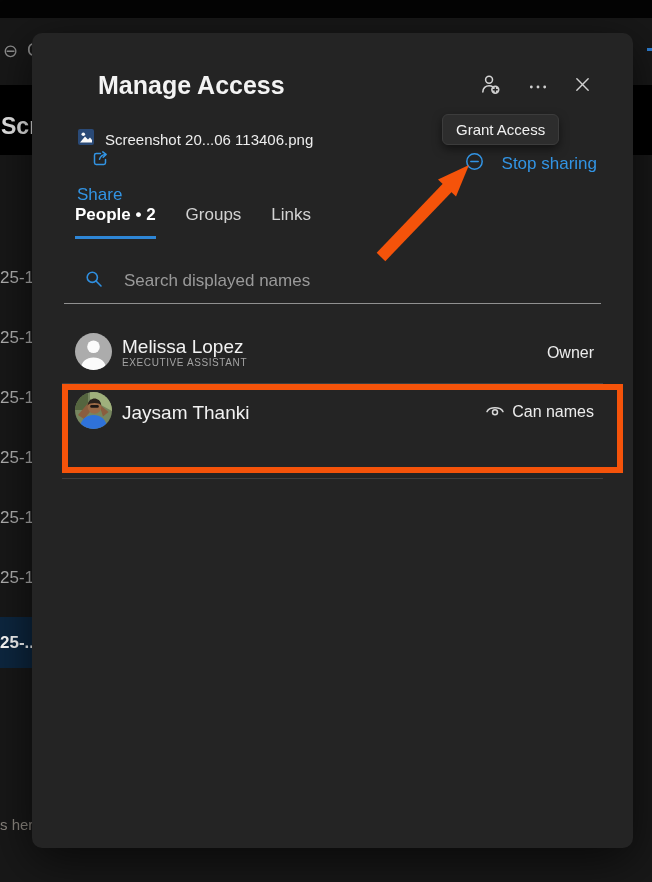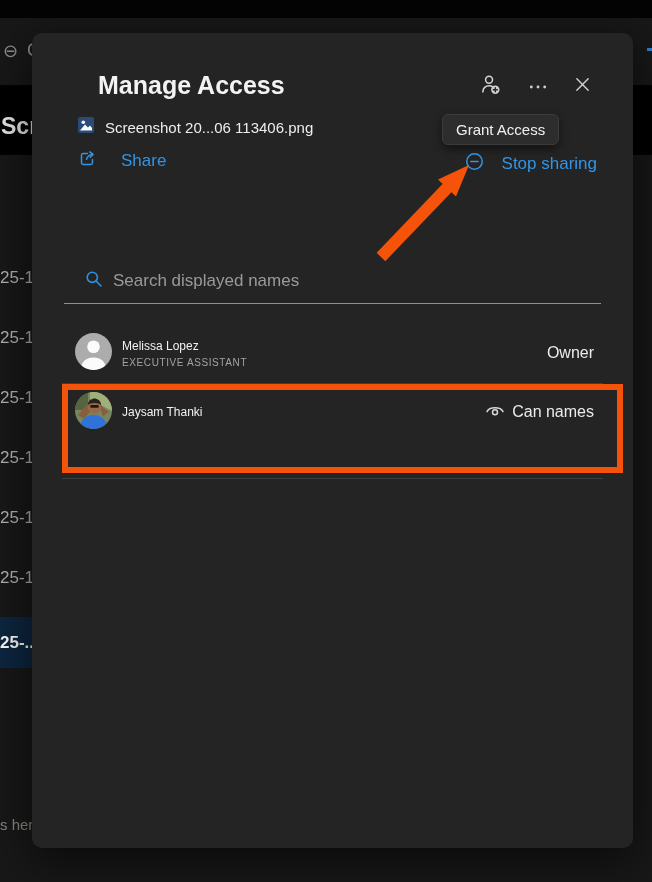--- a/index.html
+++ b/index.html
@@ -18,45 +18,45 @@
   .bg-bottom-text { position:absolute; left:0; top:816px; color:#8c8780; font-size:15px; white-space:nowrap; }
   .bg-blue-dash { position:absolute; left:647px; top:48px; width:5px; height:3px; background:#2d7fd4; }
 
   
   .dialog { position:absolute; left:32px; top:33px; width:601px; height:815px;
             background:#242424; border-radius:10px; box-shadow:0 12px 48px rgba(0,0,0,.65); }
   .dlg-title { position:absolute; left:32px; top:38px; font-size:25px; font-weight:700; color:#f3f3f3;margin-left:34px; }
   .hdr-icons { position:absolute; top:40px; right:42px; display:flex; align-items:center; gap:26px; }
   .icon-btn { background:none; border:none; padding:0; cursor:pointer; display:flex; align-items:center; }
 
-  .file-row { position:absolute; left:45px; top:83px; display:flex; align-items:center; gap:10px; }
+  .file-row { position:absolute; left:45px; top:95px; display:flex; align-items:center; gap:10px; }
   .file-name { color:#ededed; font-size:15px; }
-  .share-row { position:absolute; left:45px; top:116px; display:flex; align-items:center; gap:24px; cursor:pointer; }
+  .share-row { position:absolute; left:45px; top:116px; display:flex; align-items:center; gap:12px; cursor:pointer;flex-direction:column; }
   .share-label { color:#3294e4; font-size:17px; }
 
   .tooltip { position:absolute; left:410px; top:81px; background:#2d2d2d; border:1px solid #3c3c3c;
              border-radius:6px; padding:6px 13px; color:#f0f0f0; font-size:15px;
              box-shadow:0 4px 10px rgba(0,0,0,.5); white-space:nowrap; }
   .stop-row { position:absolute; right:36px; top:119px; display:flex; align-items:center; gap:18px; cursor:pointer; }
   .stop-label { color:#3294e4; font-size:17px; }
 
   .tabs { position:absolute; left:43px; top:172px; display:flex; gap:30px; }
   .tab { background:none; border:none; font-size:17px; color:#d2d2d2; padding:0 0 11px 0;
          border-bottom:3px solid transparent; cursor:pointer; font-family:"Liberation Sans", sans-serif; }
   .tab.active { color:#fff; font-weight:700; border-bottom-color:#2e86d6; }
 
-  .search-row { position:absolute; left:53px; top:237px; display:flex; align-items:center; gap:10px; width:430px; }
+  .search-row { position:absolute; left:53px; top:237px; display:flex; align-items:center; gap:21px; width:430px; }
   .search-input { background:transparent; border:none; outline:none; color:#e8e8e8; font-size:17px; width:100%;
                   font-family:"Liberation Sans", sans-serif; }
   .search-input::placeholder { color:#9a9a9a; opacity:1; }
   .search-underline { position:absolute; left:32px; top:270px; width:537px; height:1px; background:#909090; }
 
   .person-row { position:absolute; left:43px; width:519px; height:46px; display:flex; align-items:center; }
   .person-row .texts { margin-left:10px; display:flex; flex-direction:column; justify-content:center; }
-  .person-name { color:#f2f2f2; font-size:12px; line-height:19px; }
+  .person-name { color:#f2f2f2; font-size:19px; line-height:19px; }
   .person-subtitle { color:#a3a3a3; font-size:10px; letter-spacing:.6px; line-height:13px; }
   .spacer { flex:1; }
   .person-role { color:#ececec; font-size:16px; display:flex; align-items:center; gap:7px; cursor:pointer; }
   .divider { position:absolute; left:30px; width:541px; height:1px; background:#3e3e3e; }
 
   .highlight-box { position:absolute; left:30px; top:351px; width:561px; height:89px;
                    border:6px solid #f5530a; z-index:6; pointer-events:none; }
   .anno-arrow { position:absolute; left:338px; top:123px; z-index:6; pointer-events:none; }
 </style>
 </head>
@@ -149,20 +149,25 @@
         </svg>
       </span>
       <span class="stop-label">Stop sharing</span>
     </div>
 
     <svg class="anno-arrow" width="110" height="112" viewBox="0 0 110 112">
       <line x1="11" y1="101" x2="79" y2="30" stroke="#f5530a" stroke-width="12"></line>
       <polygon points="99,9 86,40.6 68,23.4" fill="#f5530a"></polygon>
     </svg>
 
+    <div class="tabs">
+      <button class="tab active">People • 2</button>
+      <button class="tab">Groups</button>
+      <button class="tab">Links</button>
+    </div>
 
     <div class="search-row">
       <span>
         <svg width="18" height="18" viewBox="0 0 18 18" fill="none">
           <circle cx="7.3" cy="7.3" r="5.1" stroke="#2f8fe0" stroke-width="1.6"></circle>
           <path d="M11.3 11.3 L16 16" stroke="#2f8fe0" stroke-width="1.6" stroke-linecap="round"></path>
         </svg>
       </span>
       <input class="search-input" type="text" placeholder="Search displayed names" style="">
     </div>

